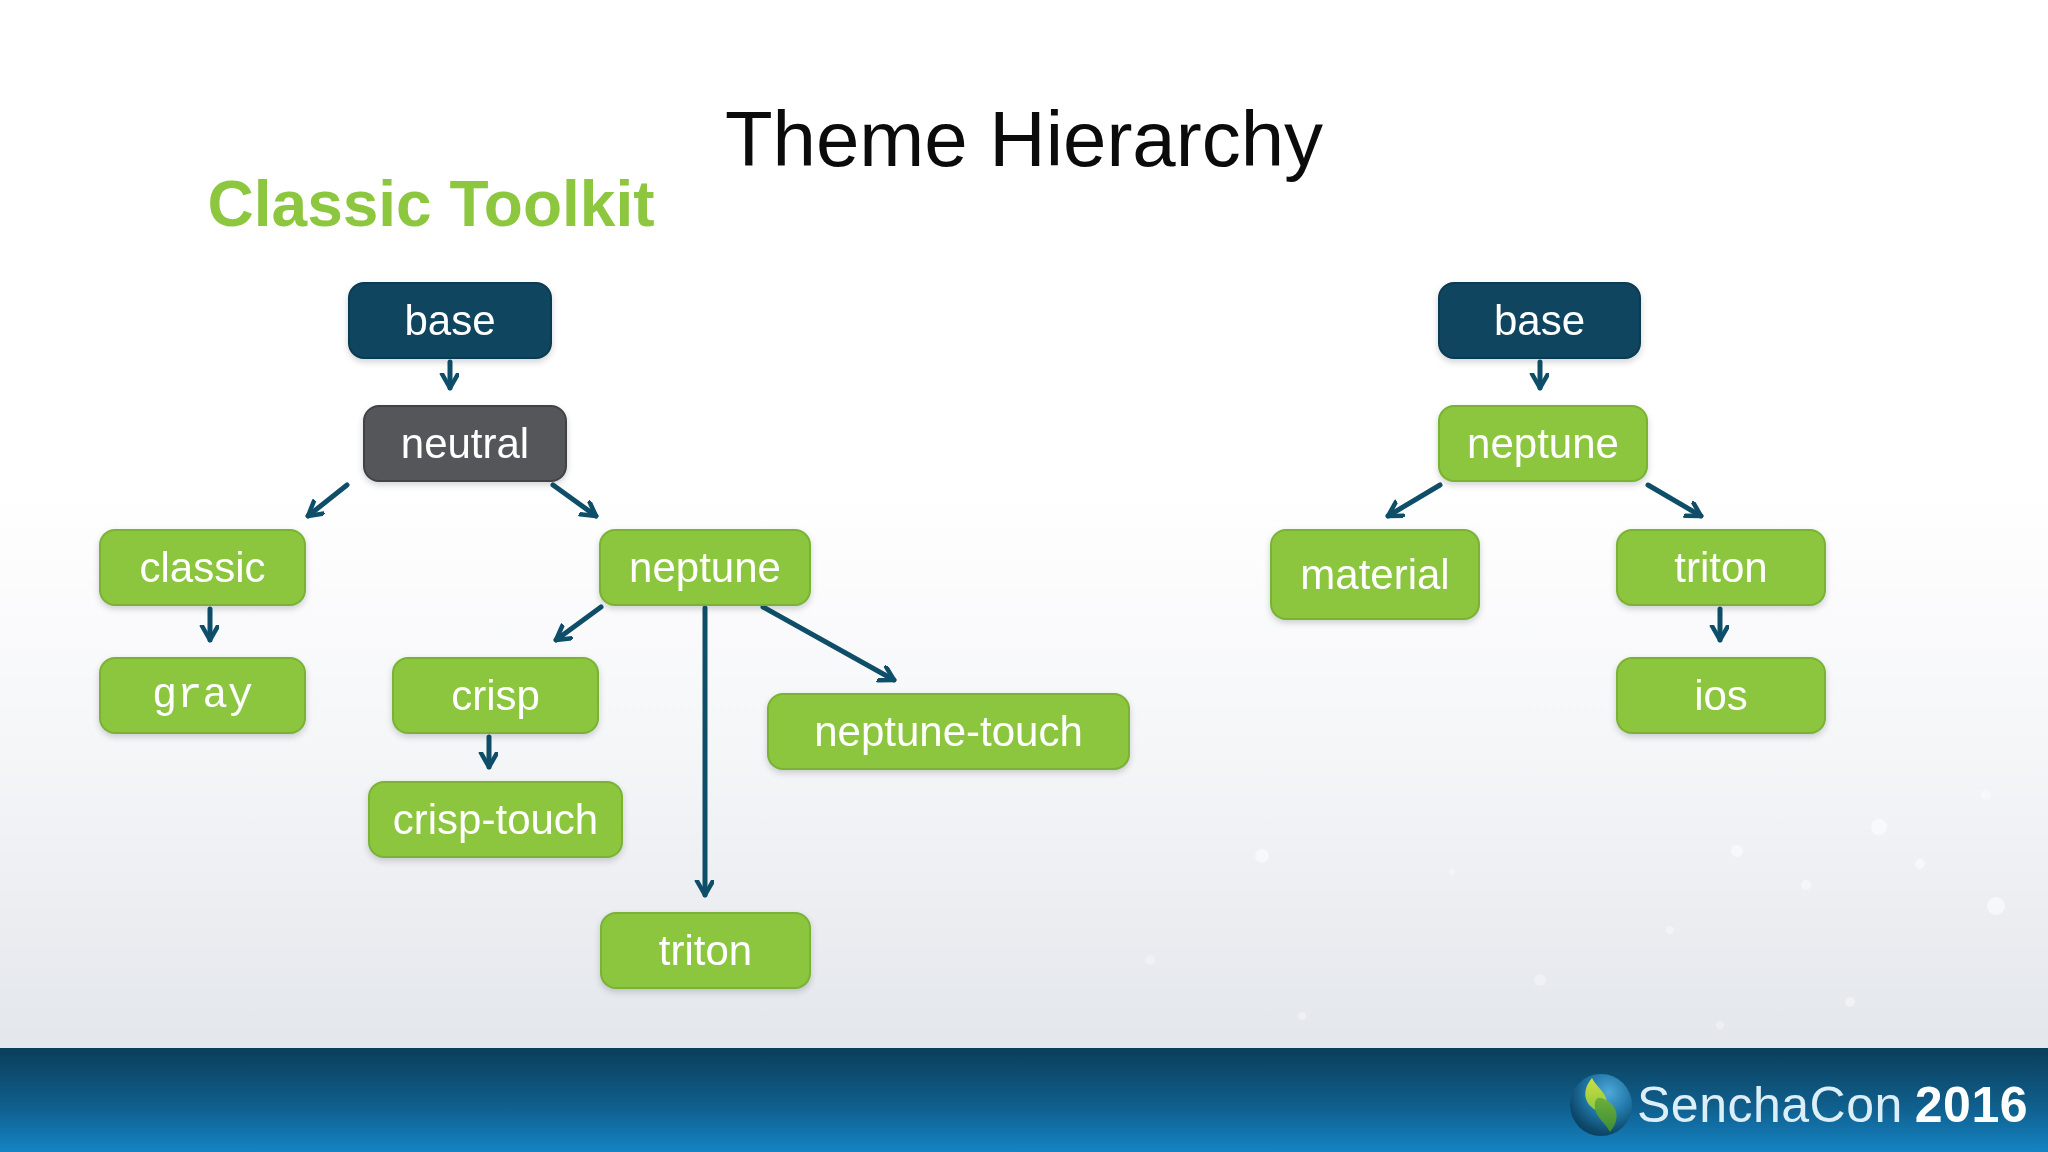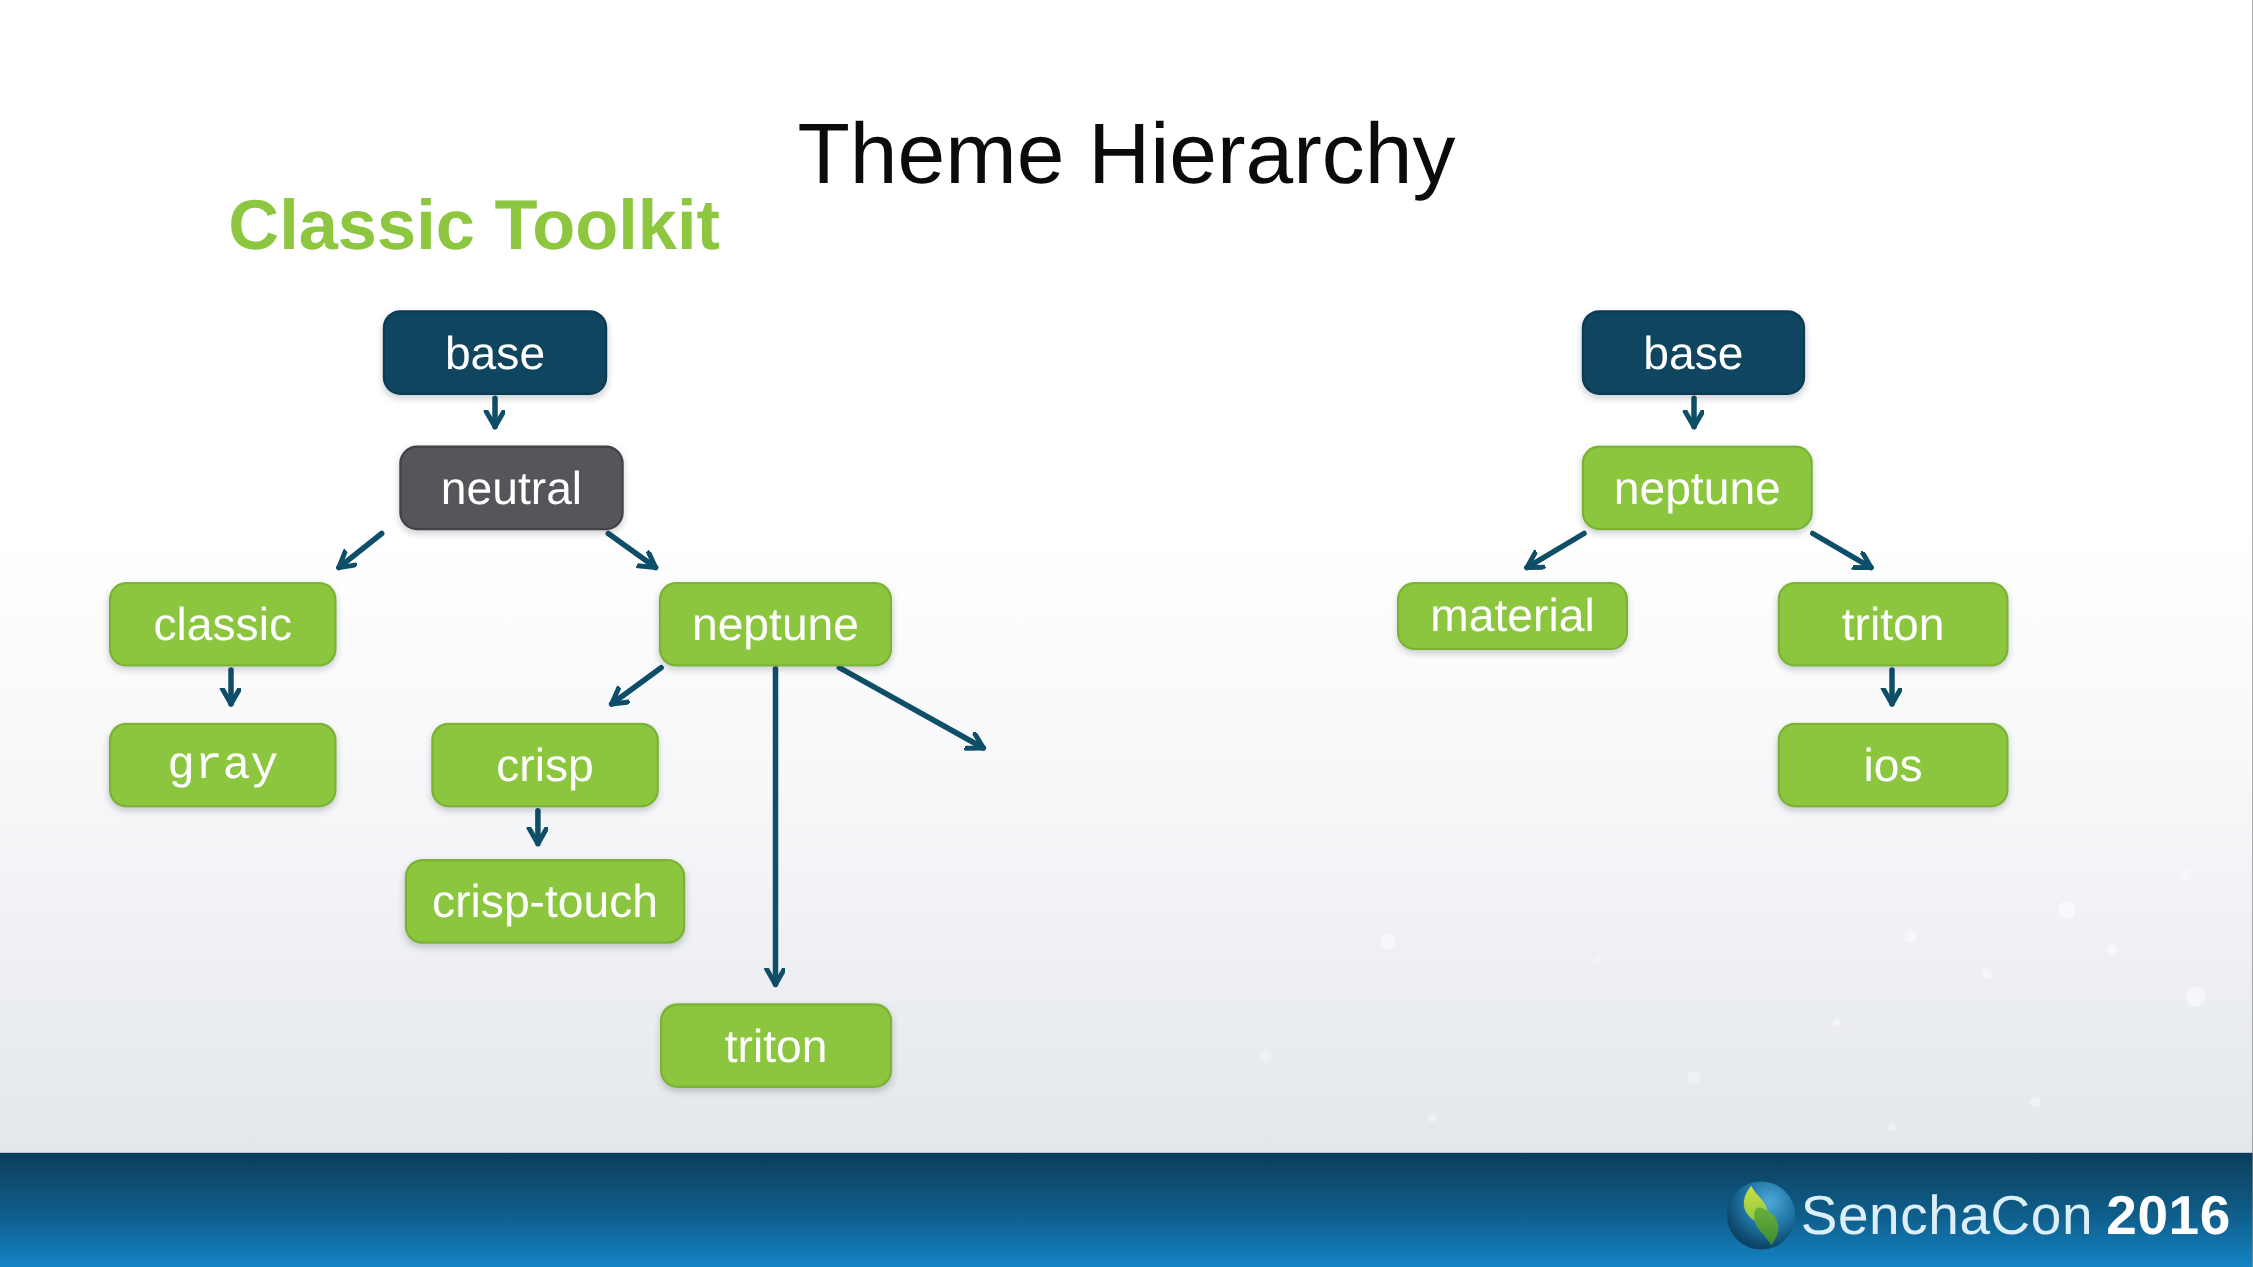--- a/index.html
+++ b/index.html
@@ -85,25 +85,26 @@
       </g>
   </svg>
 
   <div class="layer" id="nodes-layer">
       <div class="node dark" style="left: 348px; top: 282px; width: 204px; height: 77px;">base</div>
       <div class="node gray" style="left: 363px; top: 405px; width: 204px; height: 77px;">neutral</div>
       <div class="node green" style="left: 99px; top: 529px; width: 207px; height: 77px;">classic</div>
       <div class="node green" style="left: 599px; top: 529px; width: 212px; height: 77px;">neptune</div>
       <div class="node green" style="left: 99px; top: 657px; width: 207px; height: 77px; font-family: Liberation Mono, monospace;">gray</div>
       <div class="node green" style="left: 392px; top: 657px; width: 207px; height: 77px;">crisp</div>
+      <div class="node green" style="left: 767px; top: 693px; width: 363px; height: 77px;">neptune-touch</div>
       <div class="node green" style="left: 368px; top: 781px; width: 255px; height: 77px;">crisp-touch</div>
       <div class="node green" style="left: 600px; top: 912px; width: 211px; height: 77px;">triton</div>
       <div class="node dark" style="left: 1438px; top: 282px; width: 203px; height: 77px;">base</div>
       <div class="node green" style="left: 1438px; top: 405px; width: 210px; height: 77px;">neptune</div>
-      <div class="node green" style="left: 1270px; top: 529px; width: 210px; height: 62px;">material</div>
+      <div class="node green" style="left: 1270px; top: 529px; width: 210px; height: 91px;">material</div>
       <div class="node green" style="left: 1616px; top: 529px; width: 210px; height: 77px;">triton</div>
       <div class="node green" style="left: 1616px; top: 657px; width: 210px; height: 77px;">ios</div>
     </div>
 
   <div class="footer"></div>
   <div class="footer-brand">
     <svg width="64" height="64" viewBox="-32 -32 64 64">
       <defs>
         <radialGradient id="gBlue" cx="62%" cy="30%" r="80%">
           <stop offset="0%" stop-color="#4FA8D8"></stop>

